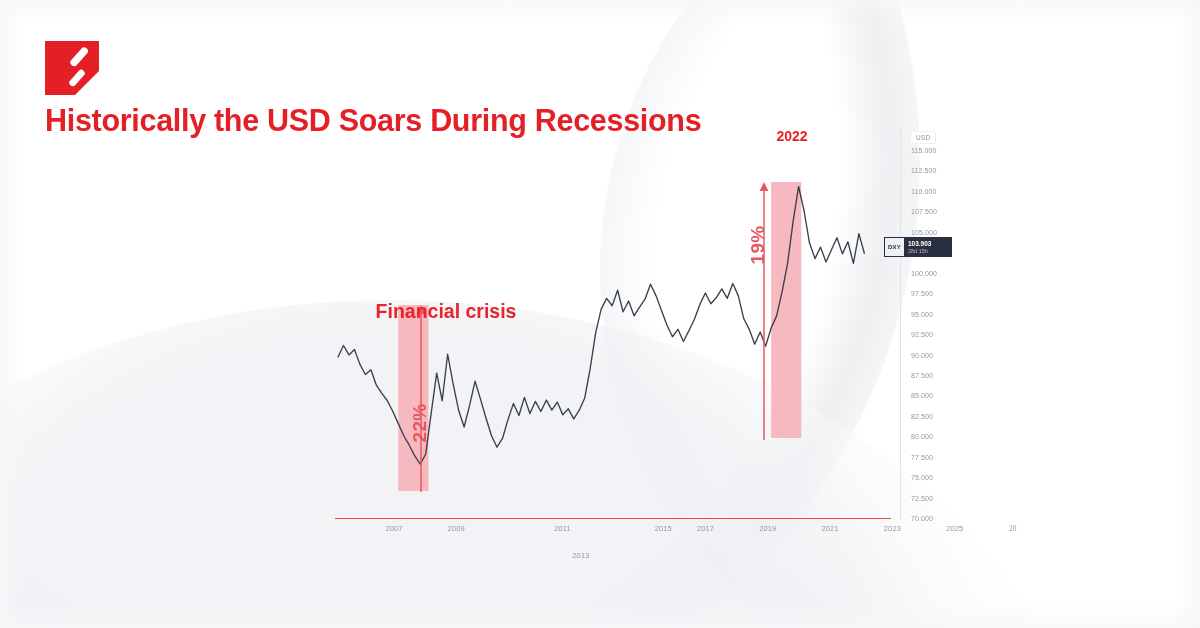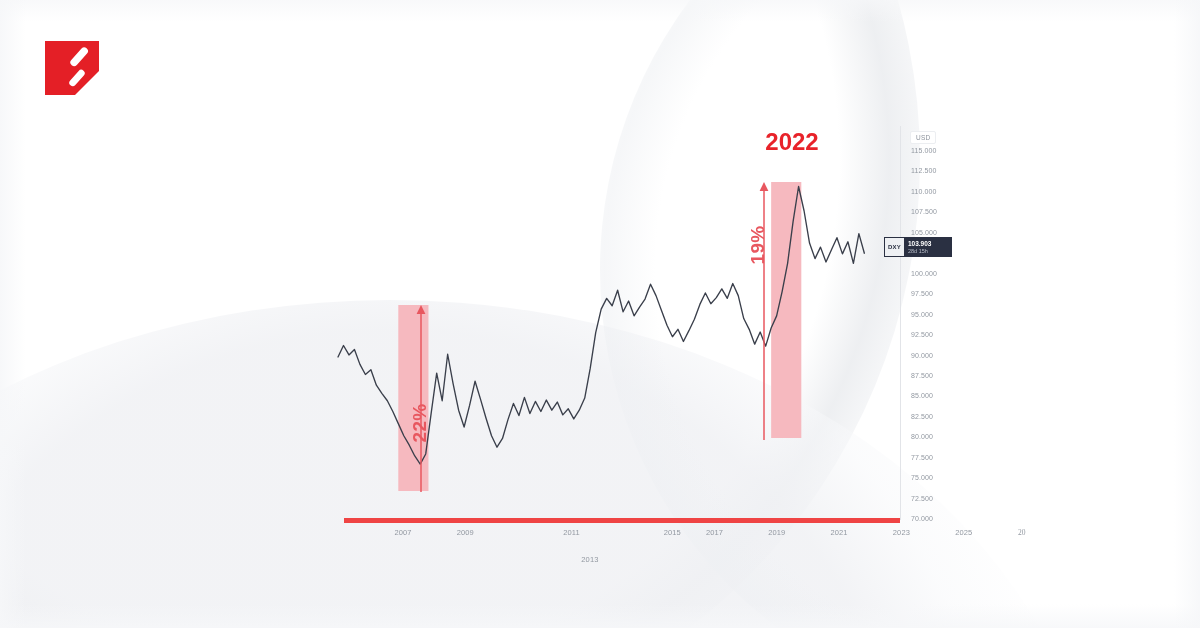--- a/index.html
+++ b/index.html
@@ -100,21 +100,21 @@
   
   .annot {
     position: absolute;
     color: #e8232a;
     font-weight: bold;
     text-align: center;
     line-height: 1.17;
     white-space: nowrap;
     font-family: "Liberation Sans", sans-serif;
   }
-  .annot .yr { display: block; font-size: 24px; }
+  .annot .yr { display: block; font-size: 14px; }
   .annot .cap { display: block; font-size: 19.5px; }
   #annot-2008 { left: 366px; top: 300px; width: 160px; }
   #annot-2022 { left: 712px; top: 128px; width: 160px; }
 
   .pct {
     position: absolute;
     color: #e8575f;
     font-weight: bold;
     font-size: 19px;
     letter-spacing: 0.3px;
@@ -198,24 +198,24 @@
   .dxy-time {
     font-size: 5.5px;
     line-height: 1.25;
     color: #b9bec9;
     font-family: "Liberation Sans", sans-serif;
   }
 
   
   .x-axis {
     position: absolute;
-    left: 344px;
+    left: 335px;
     top: 518px;
     width: 556px;
-    border-top: 5px solid #ef4444;
+    border-top: 1px solid #ef4444;
   }
   .x-tick {
     position: absolute;
     top: 5px;
     font-size: 7.5px;
     color: #9298a1;
     letter-spacing: 0.1px;
     transform: translateX(-50%);
     white-space: nowrap;
     font-family: "Liberation Sans", sans-serif;
@@ -233,20 +233,21 @@
     <div class="bg-arc-3"></div>
     <div class="bg-edge"></div>
   </div>
 
   <svg class="logo" viewBox="0 0 54 54">
     <path d="M0 0 H54 V30 L30 54 H0 Z" fill="#e41f26"></path>
     <rect x="30.5" y="4.5" width="7.4" height="22.5" rx="3.6" fill="#ffffff" transform="rotate(42 34.2 15.7)"></rect>
     <rect x="28.6" y="27.2" width="6.9" height="19.5" rx="3.4" fill="#ffffff" transform="rotate(42 32.0 36.9)"></rect>
   </svg>
 
+  <div class="headline">Historically the USD Soars During Recessions</div>
 
   <div class="chart-wrap">
     <svg class="chart-svg" width="600" height="410" viewBox="0 0 600 410">
 
       <rect id="band-2008" x="68.31" y="185" width="30.16" height="186" fill="#f6b9bf"></rect>
       <rect id="band-2022" x="441.15" y="62" width="30.16" height="256" fill="#f6b9bf"></rect>
 
       <polyline id="price-line" fill="none" stroke="#3a3f4b" stroke-width="1.35" stroke-linejoin="round" stroke-linecap="round" points="8.00,236.95 13.48,225.49 18.97,234.93 24.45,229.54 29.93,244.36 35.41,254.46 40.90,249.75 46.38,265.24 51.86,273.33 57.35,280.74 62.83,291.52 68.31,303.64 73.80,315.77 79.28,325.20 84.76,335.98 90.24,344.06 95.73,333.96 101.21,292.86 106.69,253.12 112.18,280.74 117.66,234.25 123.14,263.89 128.62,290.17 134.11,307.01 139.59,285.45 145.07,261.20 150.56,279.39 156.04,298.25 161.52,315.77 167.00,327.22 172.49,318.46 177.97,299.60 183.45,283.43 188.94,295.56 194.42,277.37 199.90,293.54 205.39,281.41 210.87,291.52 216.35,280.06 221.83,290.17 227.32,282.08 232.80,294.88 238.28,288.82 243.77,298.93 249.25,290.17 254.73,278.04 260.21,248.40 265.70,212.69 271.18,189.12 276.66,178.34 282.15,185.75 287.63,170.25 293.11,191.81 298.60,181.03 304.08,195.85 309.56,187.09 315.04,179.01 320.53,164.19 326.01,175.64 331.49,190.46 336.98,205.28 342.46,216.74 347.94,209.33 353.42,221.45 358.91,210.67 364.39,199.22 369.87,184.40 375.36,172.95 380.84,183.73 386.32,177.66 391.80,168.91 397.29,178.34 402.77,163.52 408.25,175.64 413.74,198.55 419.22,209.33 424.70,224.15 430.19,212.02 435.67,226.17 441.15,207.98 446.63,195.85 452.12,171.60 457.60,143.31 463.08,101.54 468.57,66.51 474.05,90.76 479.53,123.09 485.01,138.59 490.50,127.14 495.98,141.96 501.46,129.83 506.95,117.71 512.43,133.87 517.91,121.75 523.40,143.31 528.88,113.66 534.36,133.20"></polyline>
 
       <g>
@@ -255,20 +256,21 @@
       </g>
 
       <g>
         <line x1="434" y1="320" x2="434" y2="68" stroke="#e8575f" stroke-width="1.5"></line>
         <path d="M434 62 L429.6 71 L438.4 71 Z" fill="#e8575f"></path>
       </g>
     </svg>
   </div>
 
   <div class="annot" id="annot-2008">
+    <span class="cap">Financial crisis</span>
   </div>
   <div class="pct" id="pct-22">22%</div>
 
   <div class="annot" id="annot-2022">
     <span class="yr">2022</span>
   </div>
   <div class="pct" id="pct-19">19%</div>
 
   <div class="price-scale">
     <div class="scale-head">USD</div>

